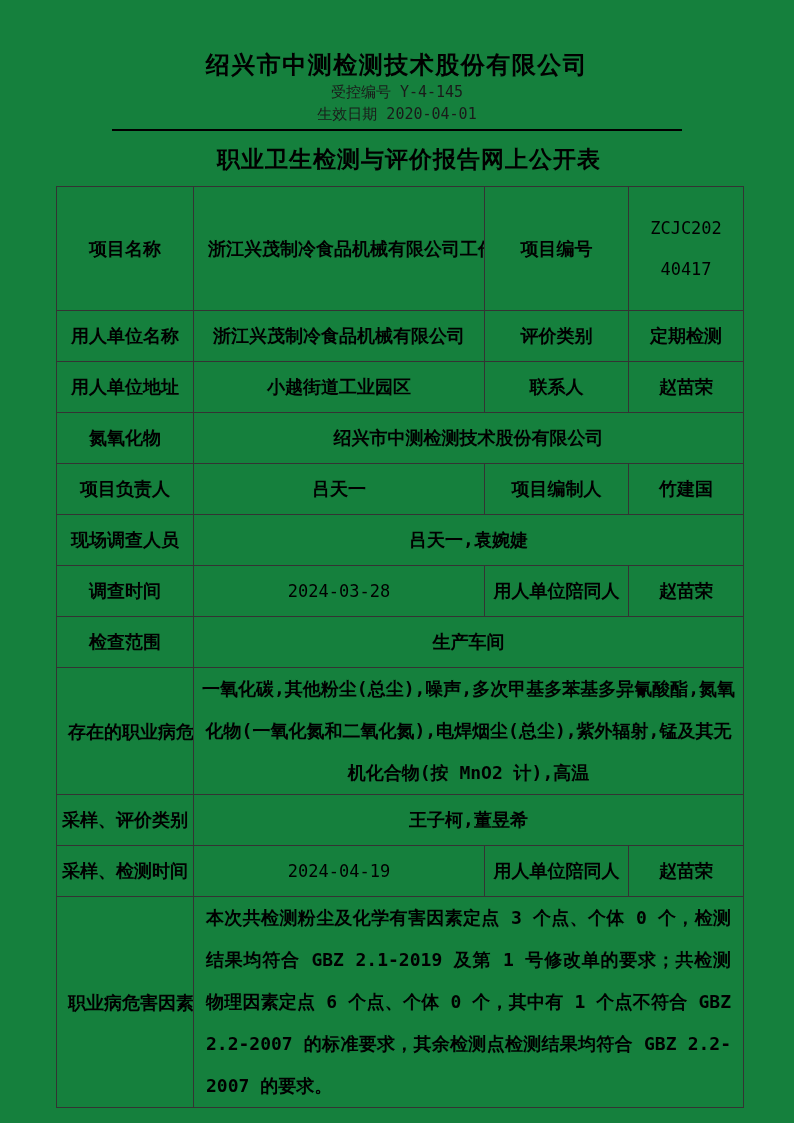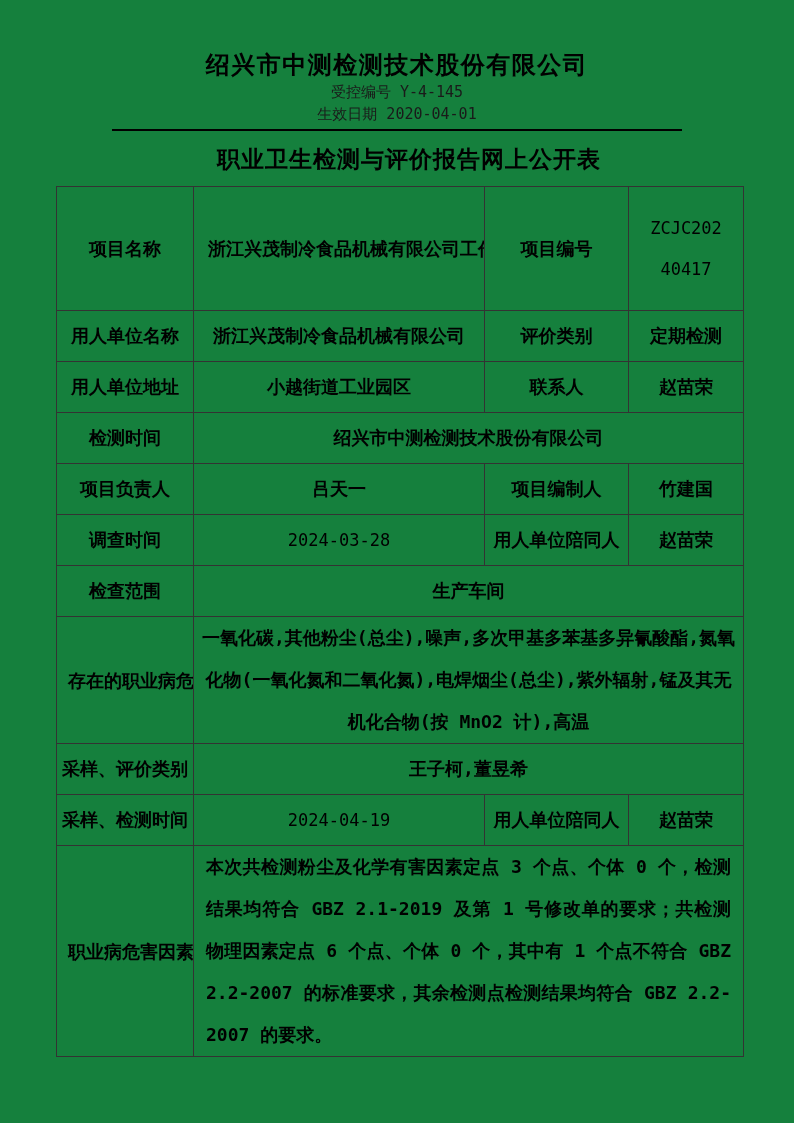--- a/index.html
+++ b/index.html
@@ -114,32 +114,36 @@
     </tr>
 
     <tr class="r-short">
       <td class="nowrap">用人单位地址</td>
       <td class="nowrap">小越街道工业园区</td>
       <td class="nowrap">联系人</td>
       <td class="nowrap">赵苗荣</td>
     </tr>
 
     <tr class="r-short">
-      <td class="nowrap">检测时间</td>
+      <td class="nowrap">氮氧化物</td>
       <td colspan="3" class="nowrap">绍兴市中测检测技术股份有限公司</td>
     </tr>
 
 
     <tr class="r-short">
       <td class="nowrap">项目负责人</td>
       <td class="nowrap">吕天一</td>
       <td class="nowrap">项目编制人</td>
       <td class="nowrap">竹建国</td>
     </tr>
 
+    <tr class="r-short">
+      <td class="nowrap">现场调查人员</td>
+      <td colspan="3" class="nowrap">吕天一,袁婉婕</td>
+    </tr>
 
     <tr class="r-short">
       <td class="nowrap">调查时间</td>
       <td class="num nowrap">2024-03-28</td>
       <td class="nowrap">用人单位陪同人</td>
       <td class="nowrap">赵苗荣</td>
     </tr>
 
     <tr class="r-short">
       <td class="nowrap">检查范围</td>

